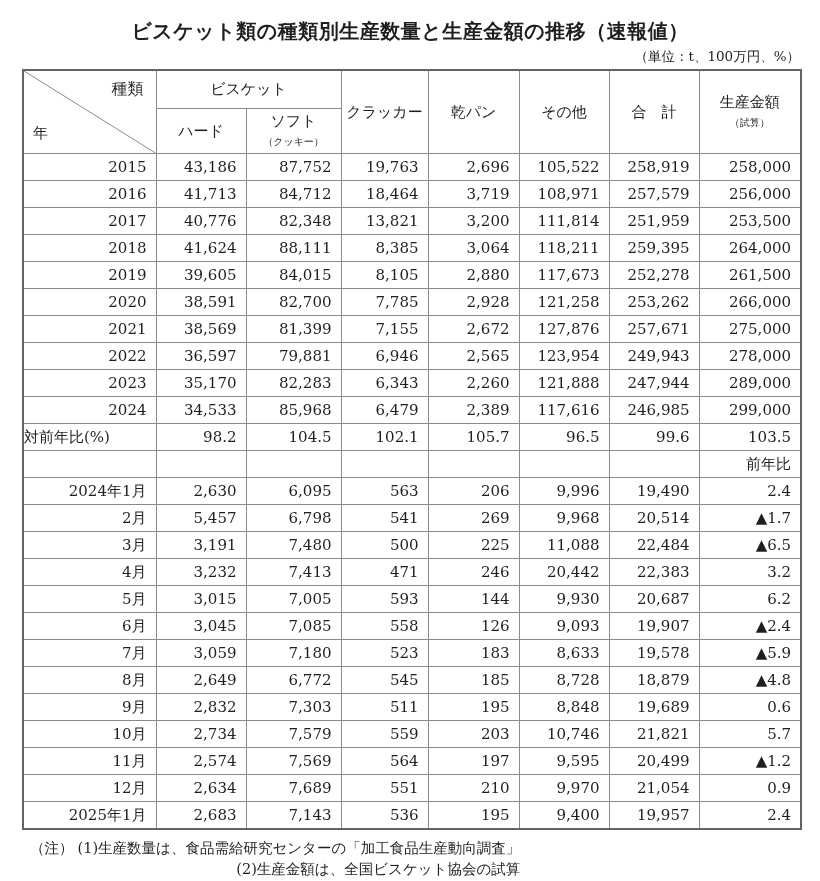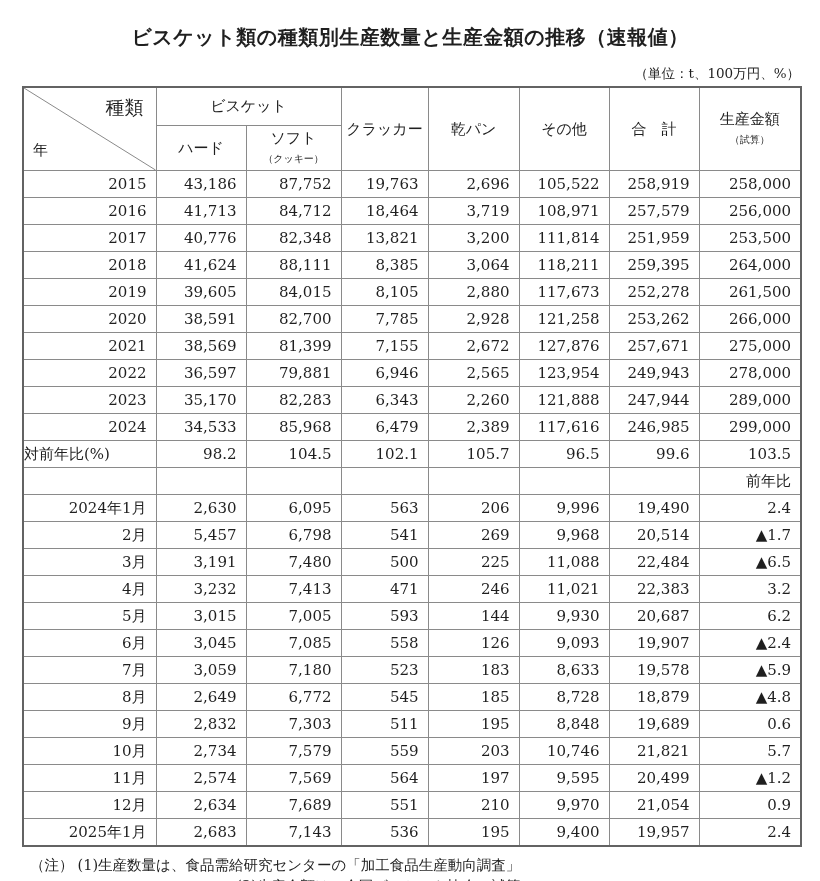--- a/index.html
+++ b/index.html
@@ -18,27 +18,27 @@
     height: 881px;
     position: relative;
     box-sizing: border-box;
   }
   .title {
     text-align: center;
     font-size: 20px;
     font-weight: bold;
     letter-spacing: 0.5px;
     padding-top: 16px;
-    margin: 8px;
+    margin: 2px;
   }
   .unit-note {
     width: 800px;
     text-align: right;
     font-size: 13.5px;
-    margin-top: 14px;
+    margin-top: 3px;
     margin-bottom: 3px;
   }
   table.production-table {
     margin-left: 22px;
     width: 778px;
     border-collapse: collapse;
     table-layout: fixed;
     border: 2px solid #636363;
     font-size: 15px;
   }
@@ -64,21 +64,21 @@
     position: absolute;
     inset: 0;
     width: 100%;
     height: 100%;
     display: block;
   }
   .corner-top {
     position: absolute;
     top: 8px;
     right: 12px;
-    font-size: 19px;
+    font-size: 16px;
   }
   .corner-bottom {
     position: absolute;
     bottom: 10px;
     left: 9px;
     font-size: 15px;
   }
   .two-line { line-height: 1.25; }
   .two-line .l2 { font-size: 10px; }
   .production-table tbody td {
@@ -302,21 +302,21 @@
           <td class="num">11,088</td>
           <td class="num">22,484</td>
           <td class="num">▲6.5</td>
         </tr>
         <tr>
           <td class="row-label">4月</td>
           <td class="num">3,232</td>
           <td class="num">7,413</td>
           <td class="num">471</td>
           <td class="num">246</td>
-          <td class="num">11,021</td>
+          <td class="num">20,442</td>
           <td class="num">22,383</td>
           <td class="num">3.2</td>
         </tr>
         <tr>
           <td class="row-label">5月</td>
           <td class="num">3,015</td>
           <td class="num">7,005</td>
           <td class="num">593</td>
           <td class="num">144</td>
           <td class="num">9,930</td>

